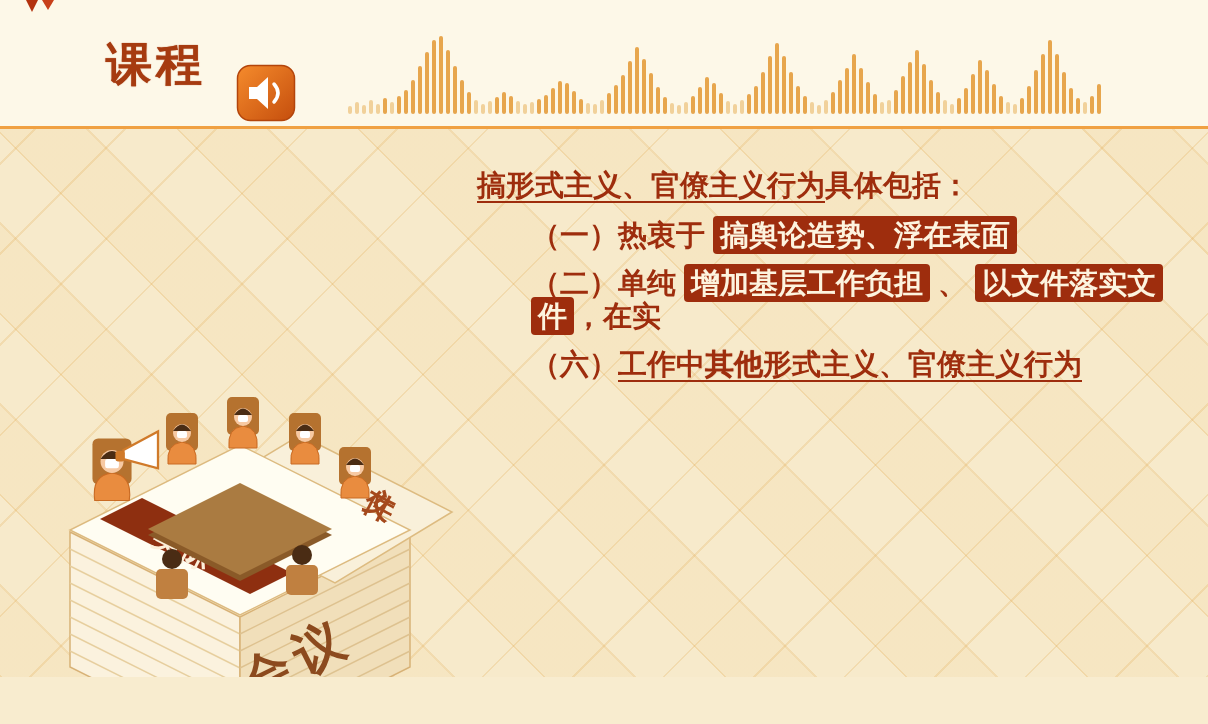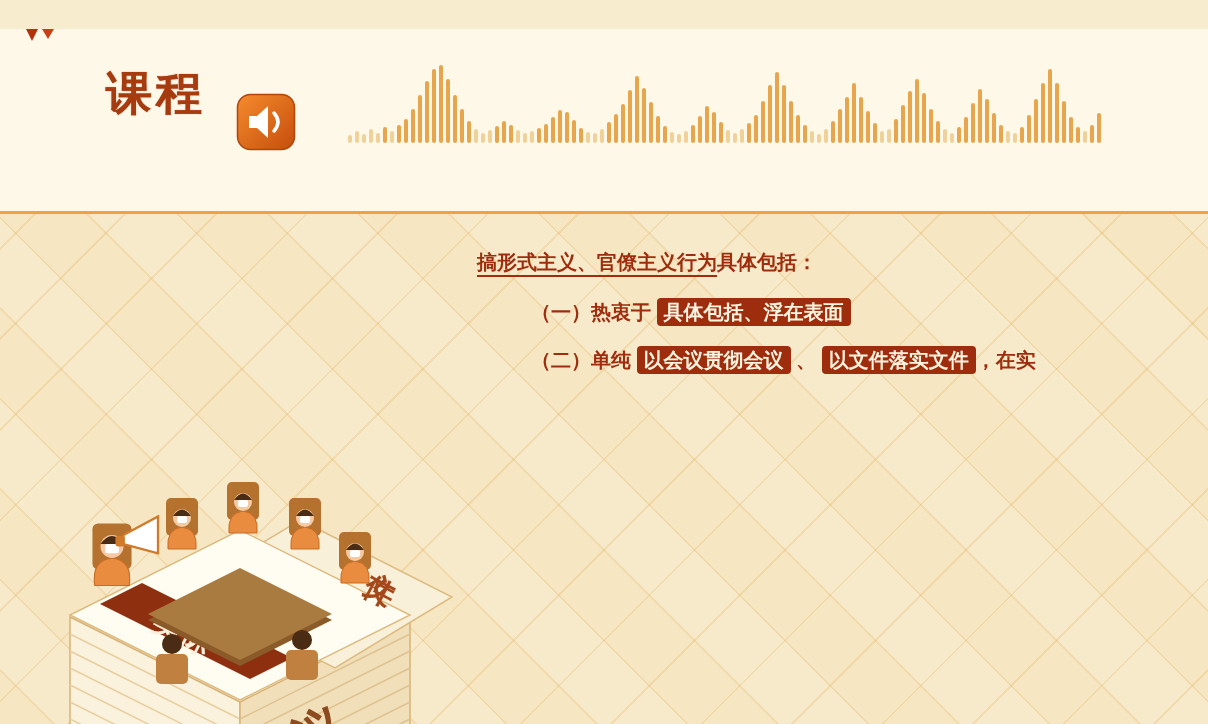--- a/index.html
+++ b/index.html
@@ -2,21 +2,21 @@
 <html><head>
 <meta charset="utf-8">
 <style>
   html,body{margin:0;padding:0;}
   body{
     width:1208px;height:724px;overflow:hidden;position:relative;
     font-family:"Liberation Sans","DejaVu Sans",sans-serif;
     background:#F8ECCF;
   }
   
-  .header{position:relative;height:182px;background:#FDF8E8;margin-top:29px;}
+  .header{position:relative;height:126px;background:#FDF8E8;}
   .corner-ornament{position:absolute;left:24px;top:0;}
   .logo{
     position:absolute;left:106px;top:42px;
     color:#A63B10;font-weight:900;font-size:46px;line-height:0.98;
     letter-spacing:4px;text-align:center;
     text-shadow:0 0 1px #A63B10;
   }
   .speaker{position:absolute;left:236px;top:64px;width:60px;height:58px;cursor:pointer;}
   .waveform{
     position:absolute;left:348px;top:24px;height:90px;
@@ -29,22 +29,22 @@
   .main::before{
     content:"";position:absolute;inset:0;pointer-events:none;
     background:
       repeating-linear-gradient(45deg, rgba(224,166,74,0.22) 0 2px, transparent 2px 64px),
       repeating-linear-gradient(-45deg, rgba(224,166,74,0.22) 0 2px, transparent 2px 64px),
       repeating-linear-gradient(45deg, rgba(240,205,140,0.14) 0 64px, transparent 64px 128px);
   }
   .illustration{position:absolute;left:0;top:58px;width:480px;height:492px;}
   
   .content{
-    position:absolute;left:477px;top:32px;width:700px;
-    color:#9E2D0D;font-size:20px;font-weight:700;
+    position:absolute;left:477px;top:40px;width:700px;
+    color:#9E2D0D;font-size:29px;font-weight:700;
   }
   .content .line{margin-bottom:15px;line-height:33px;white-space:pre-wrap;}
   .content .title{margin-bottom:17px;}
   .content .indent{padding-left:54px;}
   .seg{display:inline;}
   .seg.hl{
     background:#9E2D0D;color:#FDF4DF;
     padding:3px 7px;border-radius:4px;
     box-decoration-break:clone;-webkit-box-decoration-break:clone;
   }
@@ -264,17 +264,18 @@
     <g transform="translate(172,396)">
       <path d="M-15,8 Q-17,-12 0,-14 Q17,-12 15,8 Z" fill="#E98C3F" stroke="#C96B24"></path>
       <circle cx="0" cy="-24" r="10" fill="#4A2C14"></circle>
       <rect x="-16" y="-14" width="32" height="30" rx="5" fill="#C08040"></rect>
     </g>
   </svg>
 
   <div class="content">
     <div class="line title"><span class="seg ul">搞形式主义、官僚主义行为</span><span class="seg">具体包括：</span></div>
     <div>
-        <div class="line indent"><span class="seg">（一）热衷于 </span><span class="seg hl">具体包括、浮在表面</span></div>
-        <div class="line indent"><span class="seg">（二）单纯 </span><span class="seg hl">以会议贯彻会议</span><span class="seg"> 、 </span><span class="seg hl">以文件落实文件</span><span class="seg">，在实</span></div>
+        <div class="line indent"><span class="seg">（一）热衷于 </span><span class="seg hl">搞舆论造势、浮在表面</span></div>
+        <div class="line indent"><span class="seg">（二）单纯 </span><span class="seg hl">增加基层工作负担</span><span class="seg"> 、 </span><span class="seg hl">以文件落实文件</span><span class="seg">，在实</span></div>
+        <div class="line indent"><span class="seg">（六）</span><span class="seg ul">工作中</span><span class="seg ul b">其他</span><span class="seg ul">形式主义、官僚主义行为</span></div>
       </div>
   </div>
 </div>
 
 </body></html>

